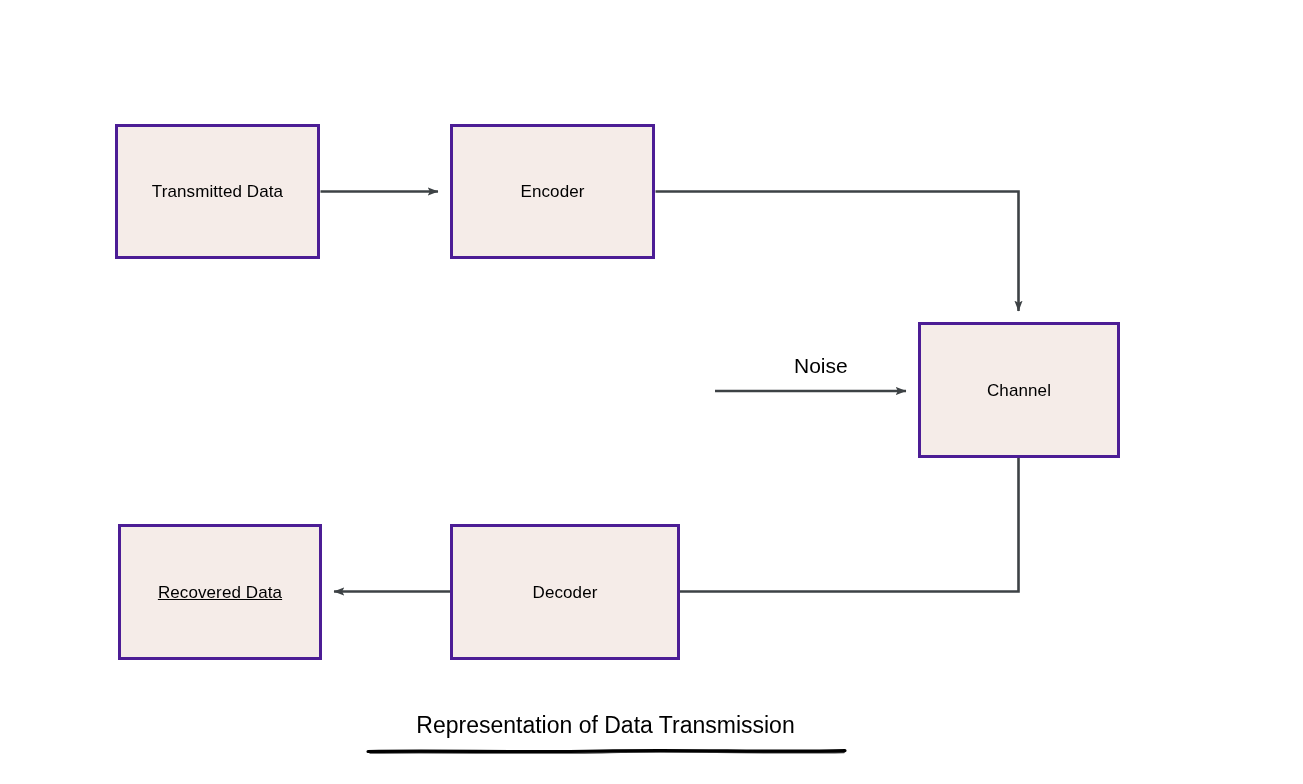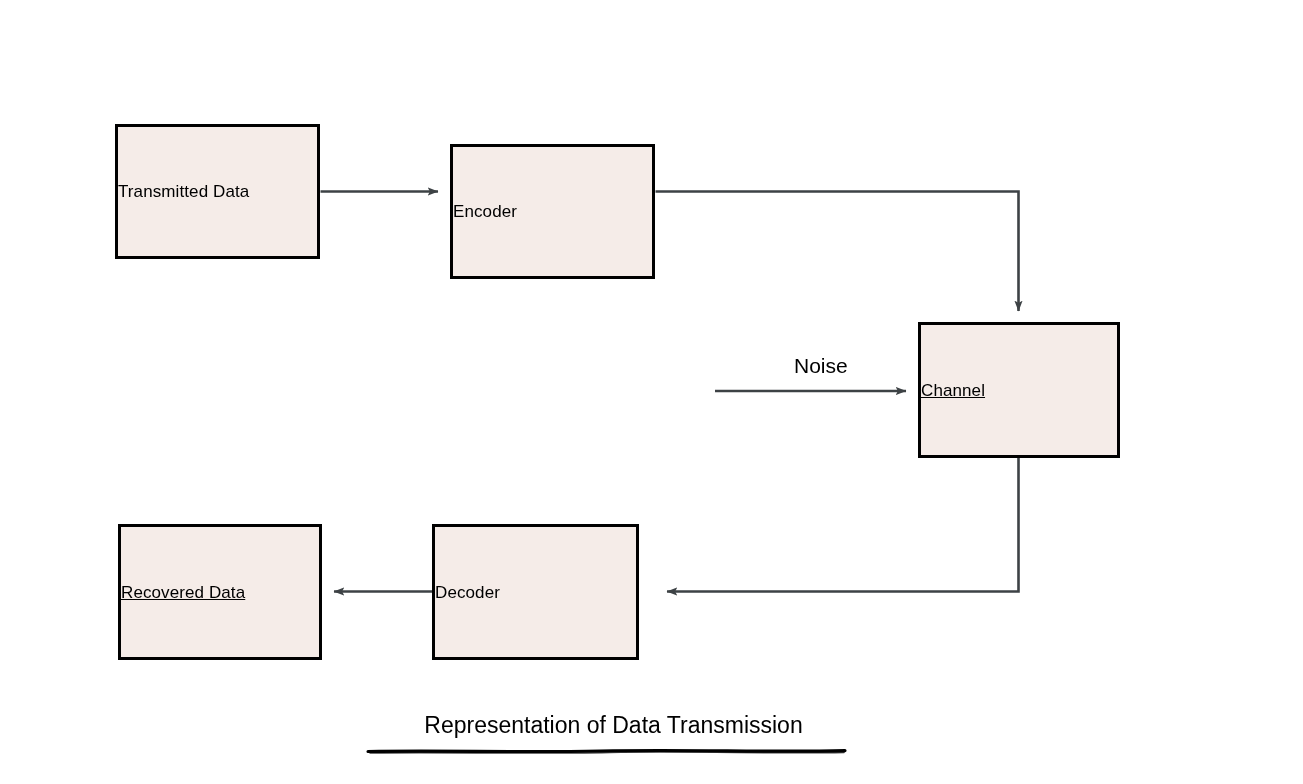--- a/index.html
+++ b/index.html
@@ -21,24 +21,24 @@
     position: absolute;
     left: 0;
     top: 0;
     width: 1303px;
     height: 784px;
   }
   .node-box {
     position: absolute;
     box-sizing: border-box;
     background: #f5ece8;
-    border: 3px solid #000000;
+    border: 3px solid #4c1d95;
     display: flex;
     align-items: center;
-    justify-content: flex-start;
+    justify-content: center;
   }
   .node-label {
     font-family: "Liberation Sans", sans-serif;
     font-size: 17px;
     color: #000000;
     letter-spacing: 0.1px;
     white-space: nowrap;
     line-height: 1;
   }
   .edge-label {
@@ -53,21 +53,20 @@
     position: absolute;
     left: 0;
     top: 712px;
     width: 1211px;
     text-align: center;
     font-family: "Liberation Sans", sans-serif;
     font-size: 23px;
     color: #000000;
     white-space: nowrap;
     line-height: 1.2;
-    padding-left: 8px;
   }
 </style>
 </head>
 <body>
 
 <div id="canvas">
 
   <svg id="diagram-svg" viewBox="0 0 1303 784" xmlns="http://www.w3.org/2000/svg">
     <defs>
       <marker id="arrow-right" markerWidth="11" markerHeight="9" refX="10.4" refY="4.5" orient="auto" markerUnits="userSpaceOnUse">
@@ -94,29 +93,29 @@
     <g>
       <path d="M 368 751.5 C 440 750.2, 520 752.6, 600 751.0 C 690 749.4, 770 752.4, 845 750.6" fill="none" stroke="#000000" stroke-width="3.1" stroke-linecap="round"></path>
       <path d="M 370 753.0 C 450 752.0, 530 754.2, 610 752.4 C 700 751.2, 780 753.8, 844 752.4" fill="none" stroke="#000000" stroke-width="1.5" stroke-linecap="round" opacity="0.75"></path>
     </g>
   </svg>
 
   <div class="node-box" style="left:115px; top:124px; width:205px; height:135px;">
     <span class="node-label">Transmitted Data</span>
   </div>
 
-  <div class="node-box" style="left:450px; top:124px; width:205px; height:135px;margin-top:20px;">
+  <div class="node-box" style="left:450px; top:124px; width:205px; height:135px;">
     <span class="node-label">Encoder</span>
   </div>
 
-  <div class="node-box" style="left:918px; top:322px; width:202px; height:136px;text-decoration:underline;">
+  <div class="node-box" style="left:918px; top:322px; width:202px; height:136px;">
     <span class="node-label">Channel</span>
   </div>
 
-  <div class="node-box" style="left:432px; top:524px; width:207px; height:136px;">
+  <div class="node-box" style="left:450px; top:524px; width:230px; height:136px;">
     <span class="node-label">Decoder</span>
   </div>
 
   <div class="node-box" style="left:118px; top:524px; width:204px; height:136px;text-decoration:underline;">
     <span class="node-label">Recovered Data</span>
   </div>
 
   <div class="edge-label" style="left:794px; top:355px;">Noise</div>
 
   <div id="figure-caption">Representation of Data Transmission</div>

